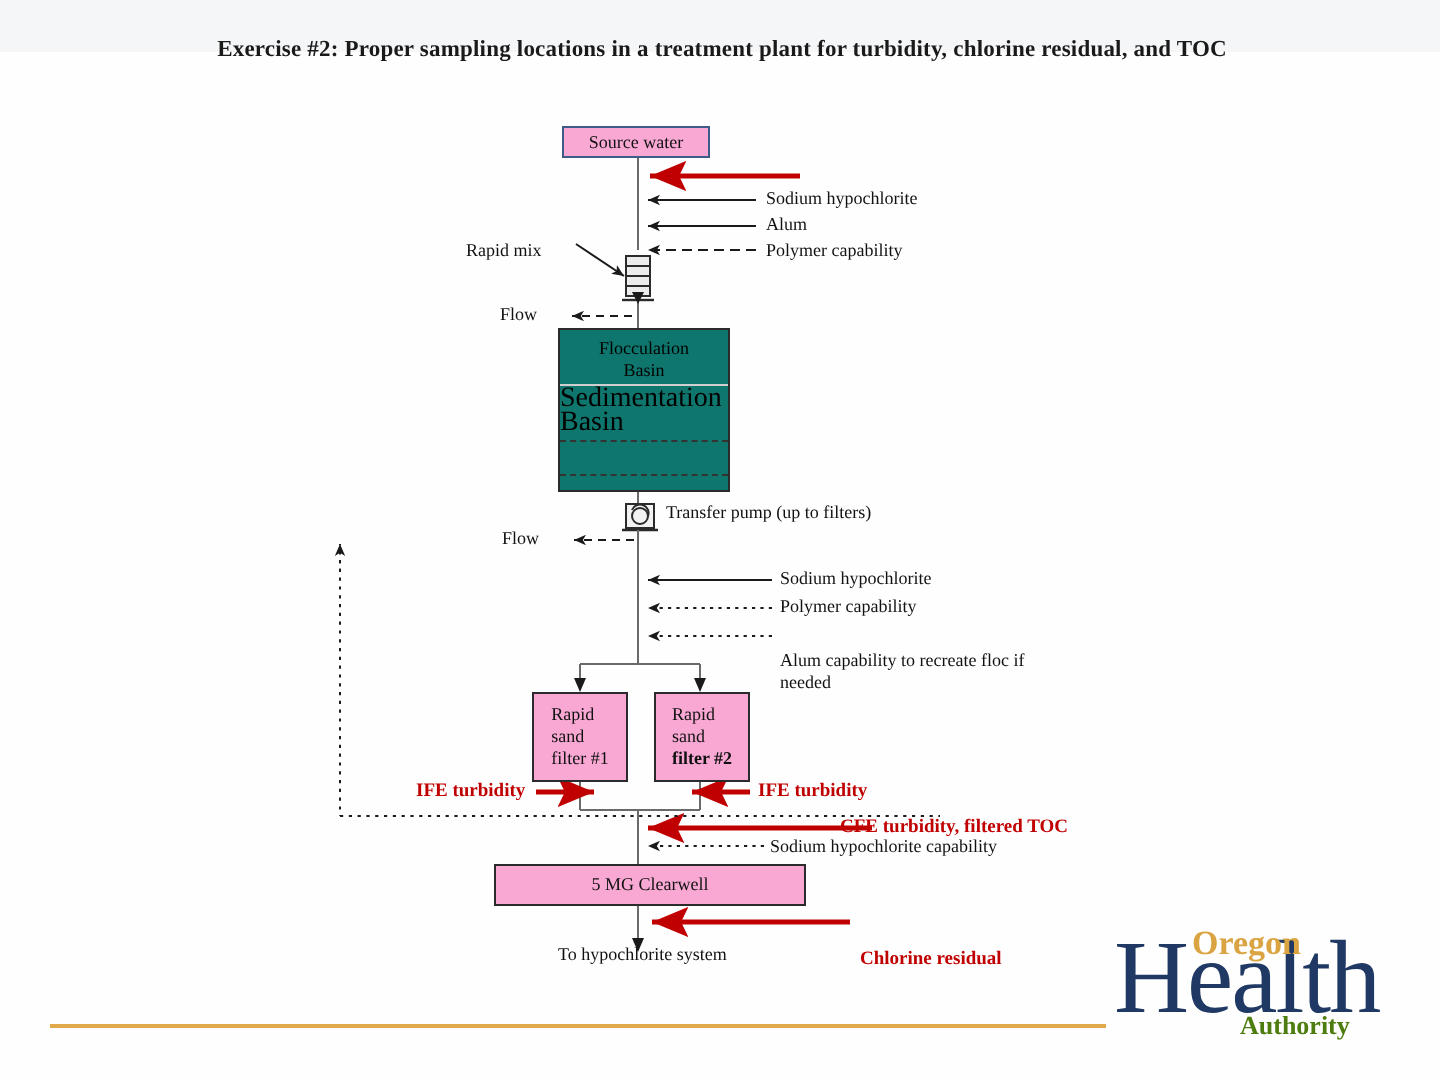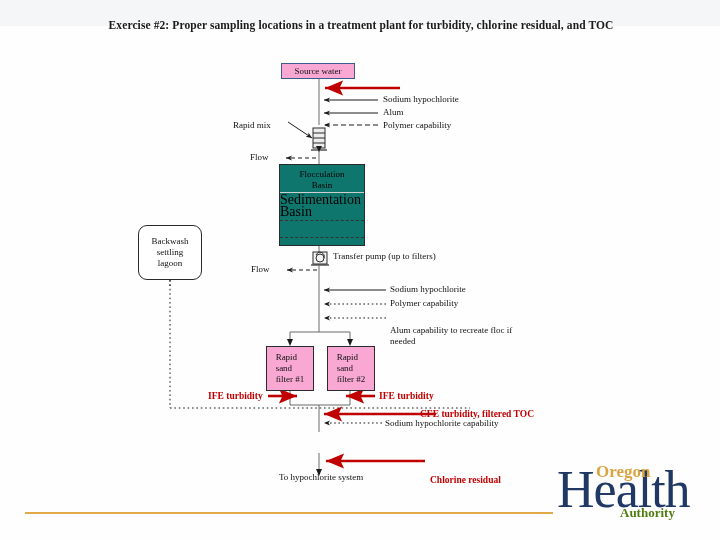--- a/index.html
+++ b/index.html
@@ -173,27 +173,20 @@
     <div class="flocwrap" style="left:279px;top:164px;width:86px;height:82px;">
       <div class="t1">Flocculation</div>
       <div class="t1" style="top:15px;">Basin</div>
       <div class="dashrow" style="top:27px;border-top:1px solid #cfcfcf;"></div>
       <div class="t2" style="top:29px;">Sedimentation</div>
       <div class="t2" style="top:41px;">Basin</div>
       <div class="dashrow" style="top:55px;"></div>
       <div class="dashrow" style="top:72px;"></div>
     </div>
 
-    <div class="lagoon" style="left:138px;top:225px;width:64px;height:55px;">
-      <div>
-        <div>Backwash</div>
-        <div>settling</div>
-        <div>lagoon</div>
-      </div>
-    </div>
 
     <div class="lbl" style="left:333px;top:251px;">Transfer pump (up to filters)</div>
 
     <div class="lbl" style="left:251px;top:264px;">Flow</div>
 
     <div class="lbl" style="left:383px;top:94px;">Sodium hypochlorite</div>
     <div class="lbl" style="left:383px;top:107px;text-align:right;">Alum</div>
     <div class="lbl" style="left:383px;top:120px;">Polymer capability</div>
 
 
@@ -206,30 +199,33 @@
         <div style="text-align:left;">Rapid</div>
         <div style="text-align:left;">sand</div>
         <div style="text-align:left;">filter #1</div>
       </div>
     </div>
 
     <div class="box" style="left:327px;top:346px;width:48px;height:45px;">
       <div>
         <div style="text-align:left;">Rapid</div>
         <div style="text-align:left;">sand</div>
-        <div style="text-align:left;">filter #2</div>
+        <div style="text-align:left;font-weight:bold;">filter #2</div>
       </div>
     </div>
 
     <div class="lbl red" style="left:208px;top:391px;font-size:9.5px;">IFE turbidity</div>
     <div class="lbl red" style="left:379px;top:391px;font-size:9.5px;">IFE turbidity</div>
 
     <div class="lbl red" style="left:420px;top:409px;font-size:9.5px;">CFE turbidity, filtered TOC</div>
     <div class="lbl" style="left:385px;top:418px;">Sodium hypochlorite capability</div>
 
+    <div class="box" style="left:247px;top:432px;width:156px;height:21px;">
+      <span>5 MG Clearwell</span>
+    </div>
 
     <div class="lbl red" style="left:430px;top:475px;font-size:9.5px;">Chlorine residual</div>
 
     <div class="lbl" style="left:279px;top:472px;">To hypochlorite system</div>
 
     <div id="goldline"></div>
     <div id="logo">
       <div class="hl">Health</div>
       <div class="org">Oregon</div>
       <div class="auth">Authority</div>

